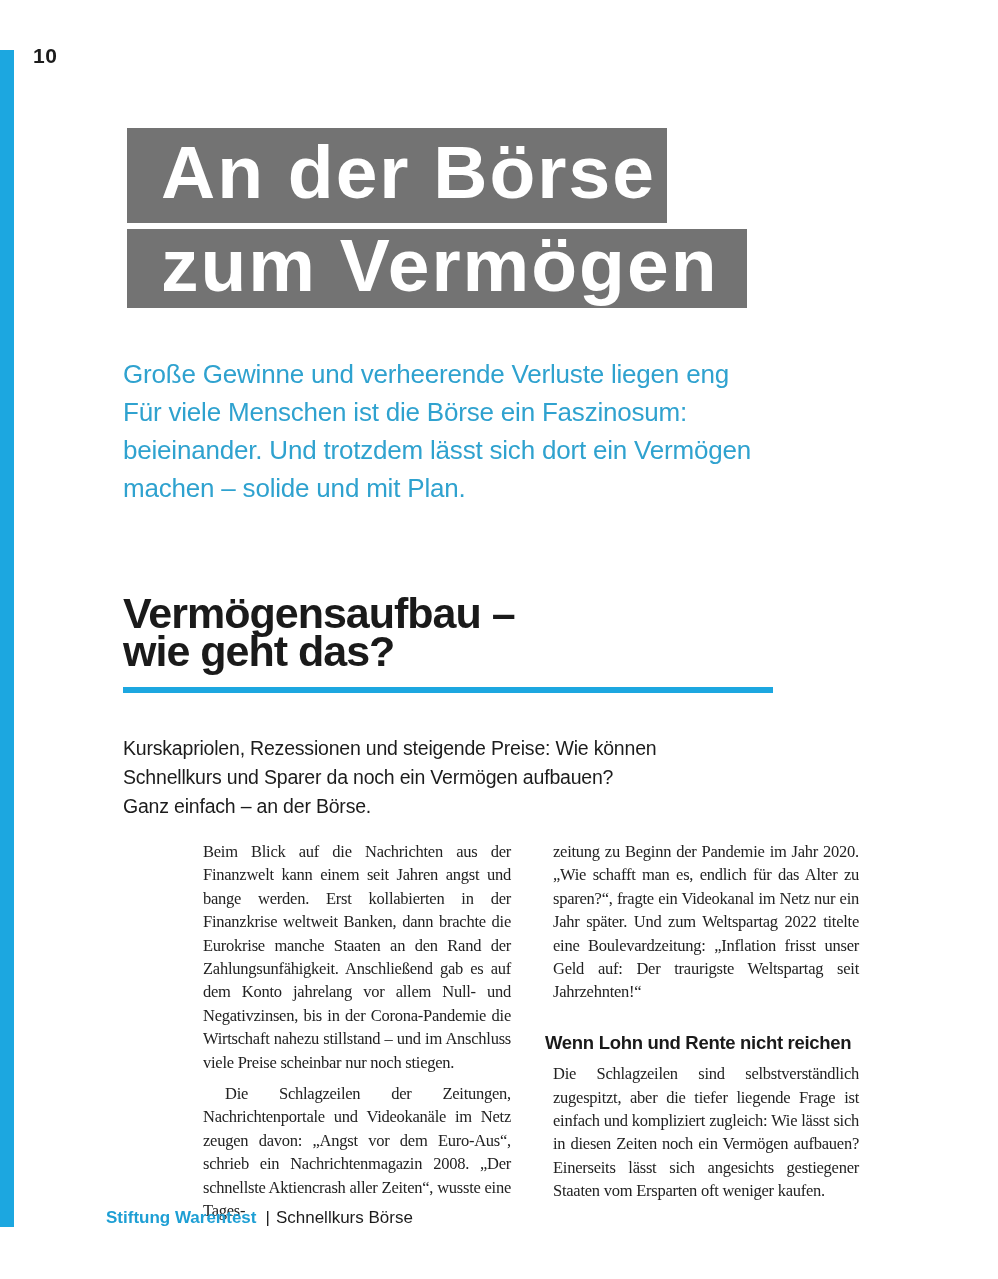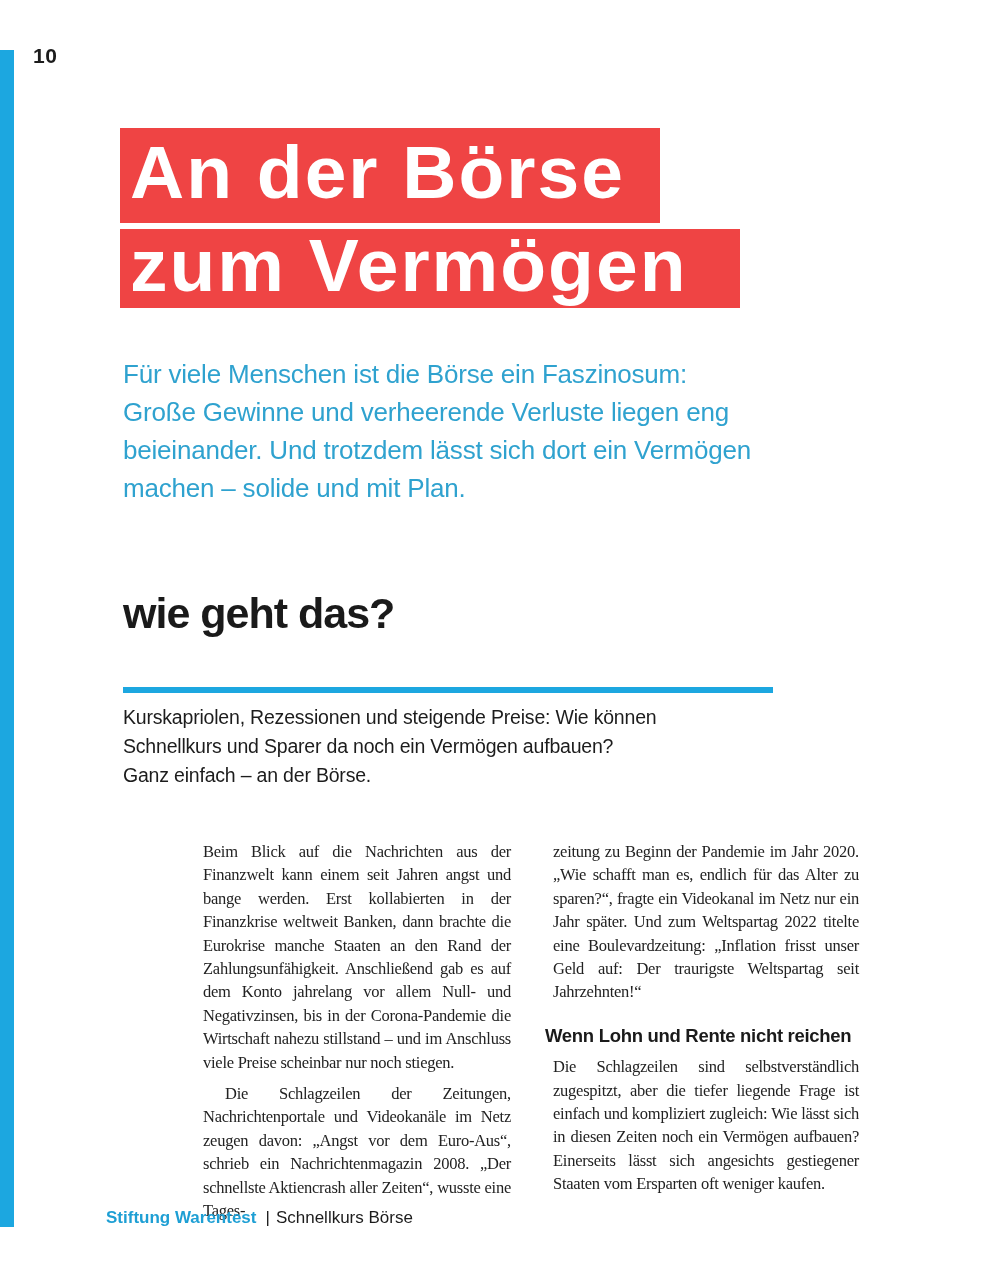--- a/index.html
+++ b/index.html
@@ -29,25 +29,25 @@
     left: 33px; top: 44px;
     font-size: 21px;
     font-weight: bold;
     letter-spacing: 0.5px;
     color: #1c1c1c;
   }
 
   
   .title-block {
     position: absolute;
-    left: 120px;
-    background: #ef4444;
+    left: 127px;
+    background: #737373;
     display: flex;
     align-items: center;
-    padding-left: 10px;
+    padding-left: 34px;
     box-sizing: border-box;
   }
   .title-block-1 { top: 128px; width: 540px; height: 95px; }
   .title-block-2 { top: 229px; width: 620px; height: 79px; }
   .title-text {
     color: #ffffff;
     font-weight: bold;
     font-size: 75px;
     letter-spacing: 2px;
     white-space: nowrap;
@@ -87,21 +87,21 @@
   .heading-rule {
     position: absolute;
     left: 123px; top: 687px;
     width: 650px; height: 6px;
     background: #1ca7e0;
   }
 
   
   .lead {
     position: absolute;
-    left: 123px; top: 703px;
+    left: 123px; top: 734px;
     font-size: 19.5px;
     letter-spacing: -0.2px;
     color: #1c1c1c;
   }
   .lead .line {
     white-space: nowrap;
     line-height: 29px;
     height: 29px;
   }
 
@@ -121,21 +121,21 @@
   .column-left  { left: 195px; width: 324px; }
   .column-right { left: 545px; width: 322px; }
   .column p { margin: 8px; }
   .column p.indented { text-indent: 22px; }
   .col-subheading {
     font-family: "Liberation Sans", sans-serif;
     font-weight: bold;
     font-size: 18.5px;
     letter-spacing: -0.3px;
     color: #1a1a1a;
-    margin-top: 20px;
+    margin-top: 27px;
     margin-bottom: 3px;
     text-align: left;
     white-space: nowrap;
   }
 
   
   .footer {
     position: absolute;
     left: 106px; top: 1208px;
     font-size: 17px;
@@ -161,27 +161,28 @@
 <div class="page-number">10</div>
 
 <div class="title-block title-block-1">
   <span class="title-text">An der Börse</span>
 </div>
 <div class="title-block title-block-2">
   <span class="title-text">zum Vermögen</span>
 </div>
 
 <div class="intro">
+  <div class="line">Große Gewinne und verheerende Verluste liegen eng</div>
   <div class="line">Für viele Menschen ist die Börse ein Faszinosum:</div>
-  <div class="line">Große Gewinne und verheerende Verluste liegen eng</div>
   <div class="line">beieinander. Und trotzdem lässt sich dort ein Vermögen</div>
   <div class="line">machen – solide und mit Plan.</div>
 </div>
 
 <div class="section-heading">
+  <div class="line">Vermögensaufbau –</div>
   <div class="line">wie geht das?</div>
 </div>
 
 <div class="heading-rule"></div>
 
 <div class="lead">
   <div class="line">Kurskapriolen, Rezessionen und steigende Preise: Wie können</div>
   <div class="line">Schnellkurs und Sparer da noch ein Vermögen aufbauen?</div>
   <div class="line">Ganz einfach – an der Börse.</div>
 </div>

